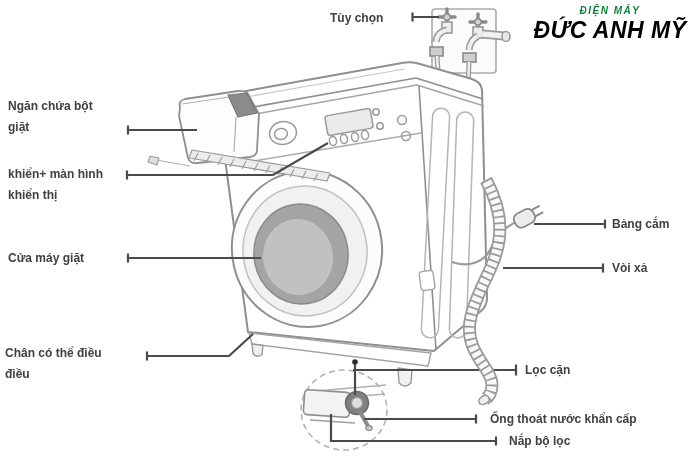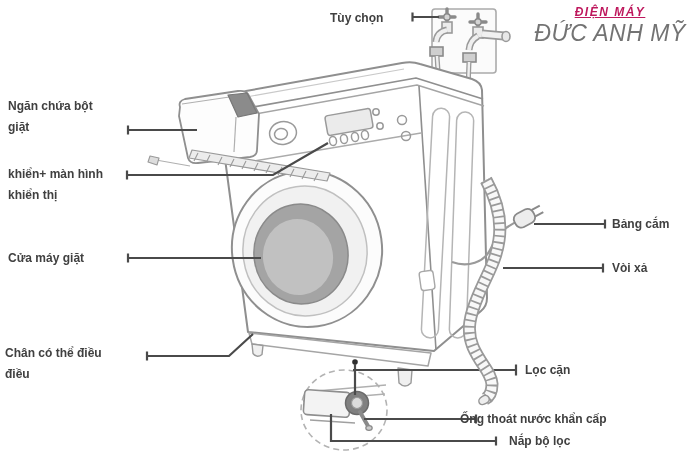--- a/index.html
+++ b/index.html
@@ -11,27 +11,26 @@
   .label{
     position:absolute;font-weight:700;font-size:12px;line-height:21px;
     color:#404040;white-space:nowrap;
   }
   .label span{display:block;}
   .brand{
     position:absolute;left:524px;top:5px;width:172px;text-align:center;
     font-style:italic;
   }
   .brand .brand-top{
-    display:block;font-size:12px;font-weight:700;letter-spacing:1.5px;
-    color:#be185d;
-    text-decoration:underline;
+    display:block;font-size:10px;font-weight:700;letter-spacing:1.5px;
+    color:#15803d;
   }
   .brand .brand-name{
-    display:block;font-size:23px;font-weight:400;letter-spacing:0.5px;
-    color:#737373;margin-top:1px;
+    display:block;font-size:23px;font-weight:700;letter-spacing:0.5px;
+    color:#000000;margin-top:1px;
   }
 </style>
 </head>
 <body>
 
 <div class="canvas">
 
   <svg width="700" height="469" viewBox="0 0 700 469">
 
     <g fill="none" stroke="#9a9a9a" stroke-width="1.6">
@@ -196,21 +195,21 @@
   </div>
 
   <div class="label" style="left:612px;top:258px;">
     <span>Vòi xả</span>
   </div>
 
   <div class="label" style="left:525px;top:360px;">
     <span>Lọc cặn</span>
   </div>
 
-  <div class="label" style="left:460px;top:409px;">
+  <div class="label" style="left:490px;top:409px;">
     <span>Ống thoát nước khẩn cấp</span>
   </div>
 
   <div class="label" style="left:502px;top:431px;margin-left:7px;">
     <span>Nắp bộ lọc</span>
   </div>
 
 </div>
 
 </body></html>

